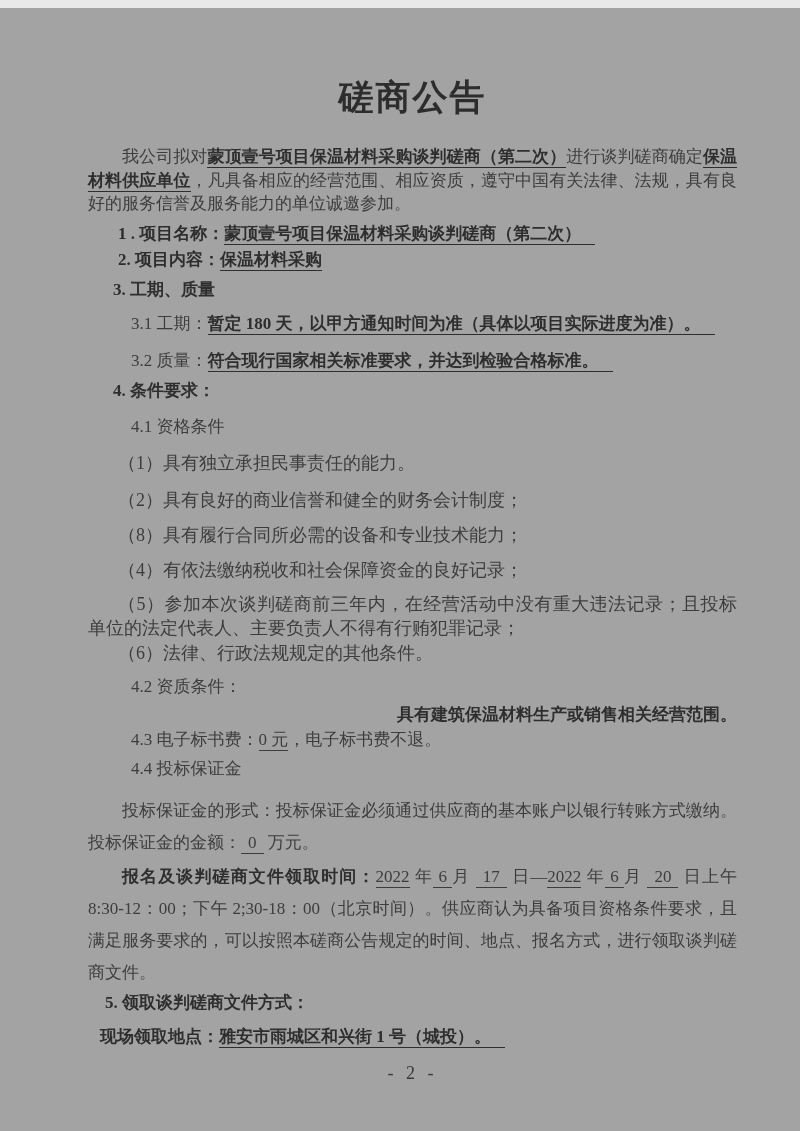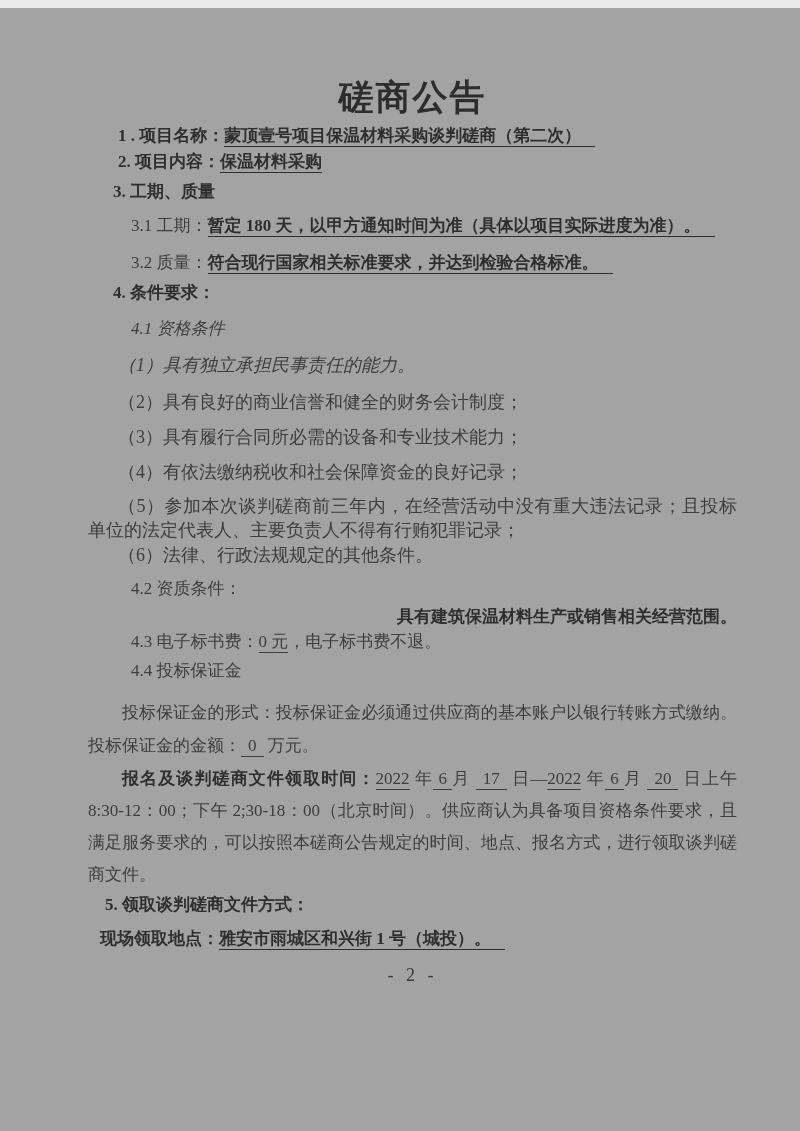--- a/index.html
+++ b/index.html
@@ -62,53 +62,54 @@
     font-size:18px;
     letter-spacing:4px;
     color:#3a3a3a;
     margin-top:14px;
   }
   
   .mt-intro{margin-top:27px;}
   .mt6{margin-top:6px;}
   .mt2{margin-top:2px;}
   .mt10{margin-top:10px;}
-  .mt12{margin-top:12px;font-style:italic;}
+  .mt12{margin-top:12px;}
   .mt13{margin-top:13px;}
   .mt11{margin-top:11px;}
   .mt14{margin-top:14px;}
   .mt5{margin-top:5px;}
   .mt4{margin-top:4px;text-align:right;}
   .mt1{margin-top:1px;}
 </style>
 </head>
 <body>
 
 <div class="page">
 
   <h1 class="title">磋商公告</h1>
 
+  <p class="para ind mt-intro"><span>我公司拟对</span><span class="bu">蒙顶壹号项目保温材料采购谈判磋商（第二次）</span><span>进行谈判磋商确定</span><span class="bu">保温材料供应单位</span><span>，凡具备相应的经营范围、相应资质，遵守中国有关法律、法规，具有良好的服务信誉及服务能力的单位诚邀参加。</span></p>
 
   <p class="item l30 mt6"><span class="b">1 . 项目名称：</span><span class="bu ext">蒙顶壹号项目保温材料采购谈判磋商（第二次）</span></p>
 
   <p class="item l30 mt2"><span class="b">2. 项目内容：</span><span class="bu">保温材料采购</span></p>
 
   <p class="item l25 b mt6">3. 工期、质量</p>
 
   <p class="item l43 mt10"><span>3.1 工期：</span><span class="bu ext">暂定 180 天，以甲方通知时间为准（具体以项目实际进度为准）。</span></p>
 
   <p class="item l43 mt13"><span>3.2 质量：</span><span class="bu ext">符合现行国家相关标准要求，并达到检验合格标准。</span></p>
 
   <p class="item l25 b mt6">4. 条件要求：</p>
 
   <p class="item l43 mt12">4.1 资格条件</p>
 
   <p class="qual mt12">（1）具有独立承担民事责任的能力。</p>
   <p class="qual mt13">（2）具有良好的商业信誉和健全的财务会计制度；</p>
-  <p class="qual mt11">（3）具有履行合同所必需的设备和专业技术能力；</p>
+  <p class="qual mt11">（8）具有履行合同所必需的设备和专业技术能力；</p>
   <p class="qual mt11">（4）有依法缴纳税收和社会保障资金的良好记录；</p>
   <p class="qual loose mt10">（5）参加本次谈判磋商前三年内，在经营活动中没有重大违法记录；且投标单位的法定代表人、主要负责人不得有行贿犯罪记录；</p>
   <p class="qual mt1">（6）法律、行政法规规定的其他条件。</p>
 
   <p class="item l43 mt10">4.2 资质条件：</p>
 
   <p class="item l37 b mt4">具有建筑保温材料生产或销售相关经营范围。</p>
 
   <p class="item l43 mt1"><span>4.3 电子标书费：</span><span class="u">0 元</span><span>，电子标书费不退。</span></p>
 

